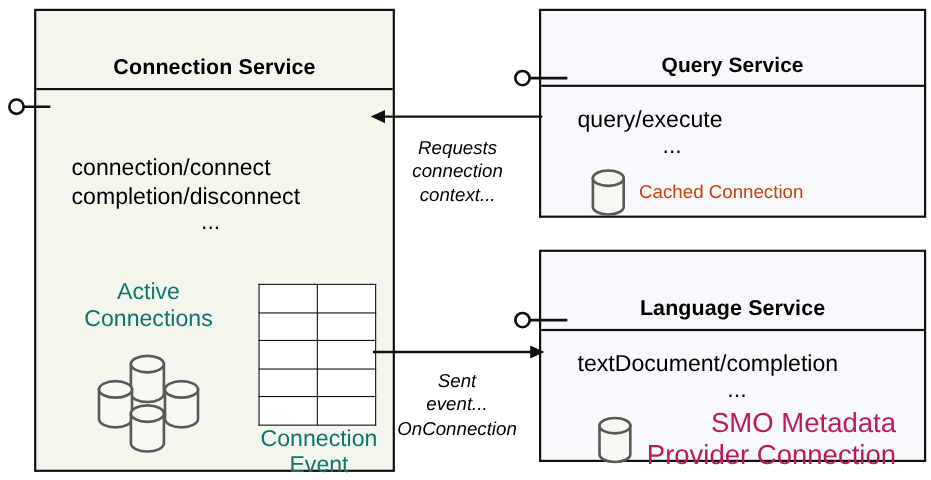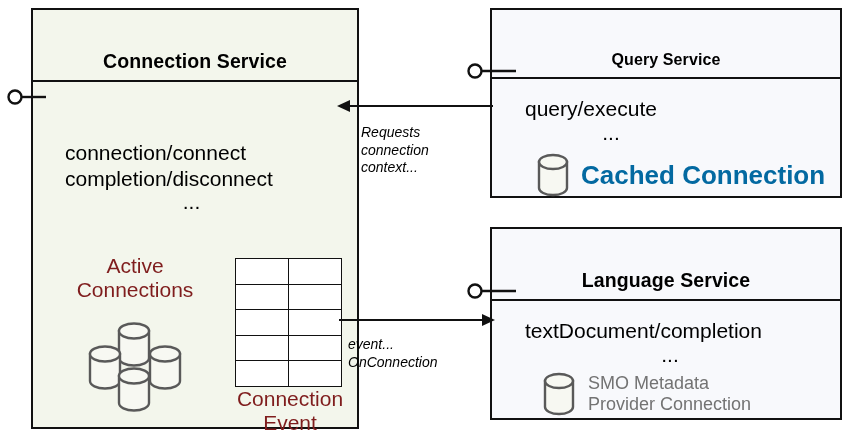--- a/index.html
+++ b/index.html
@@ -55,21 +55,21 @@
 
   #query-service {
     left: 490px;
     top: 8px;
     width: 352px;
     height: 190px;
     background: #f8f9fc;
   }
   #query-service .title-bar {
     height: 36px;
-    font-size: 16px;
+    font-size: 19px;
   }
   #query-service .body { height: 150px; }
 
   #language-service {
     left: 490px;
     top: 227px;
     width: 352px;
     height: 193px;
     background: #f8f9fc;
   }
@@ -87,21 +87,21 @@
     line-height: 1.22;
     white-space: nowrap;
   }
   .ellipsis-line {
     font-size: 21px;
     line-height: 1.0;
     color: #000000;
   }
   .caption {
     position: absolute;
-    color: #7f1d1d;
+    color: #0f766e;
     font-size: 21px;
     line-height: 1.16;
     text-align: center;
   }
 
   
   #cs-ops { left: 32px; top: 58px; }
   #cs-ops-ellipsis { text-align: center; width: 253px; }
 
   #active-conn-label {
@@ -147,61 +147,60 @@
   #qs-ops-ellipsis { text-align: center; width: 172px; }
   #qs-resource {
     position: absolute;
     left: 44px;
     top: 73px;
     display: flex;
     align-items: center;
     gap: 11px;
   }
   #qs-resource .res-label {
-    font-size: 26px;
-    color: #0369a1;
+    font-size: 17px;
+    color: #c2410c;
     white-space: nowrap;
-    font-weight: bold;
   }
 
   
   #ls-ops { left: 33px; top: 17px; }
   #ls-ops-ellipsis { text-align: center; width: 290px; }
   #ls-resource {
     position: absolute;
     left: 50px;
     top: 70px;
     display: flex;
     align-items: center;
     gap: 12px;
   }
   #ls-resource .res-label {
-    font-size: 18px;
-    color: #737373;
+    font-size: 25px;
+    color: #be185d;
     line-height: 1.17;
-    text-align: left;
+    text-align: right;
     white-space: nowrap;
   }
 
   
   .lollipop {
     position: absolute;
   }
 
   
   .connector {
     position: absolute;
   }
   .connector-label {
     position: absolute;
     font-style: italic;
-    font-size: 14px;
+    font-size: 17px;
     line-height: 1.25;
     color: #000000;
-    text-align: left;
+    text-align: center;
   }
 </style>
 </head>
 <body>
 
 <div id="canvas">
 
   <div class="component" id="connection-service">
     <div class="title-bar">Connection Service</div>
     <div class="body">
@@ -354,17 +353,18 @@
     <div>context...</div>
   </div>
 
   <div class="connector" style="left:337px; top:309px; width:160px; height:22px;">
     <svg width="160" height="22" viewBox="0 0 160 22">
       <line x1="2" y1="11" x2="148" y2="11" stroke="#111111" stroke-width="2.2"></line>
       <polygon points="158,11 145,5 145,17" fill="#111111"></polygon>
     </svg>
   </div>
   <div class="connector-label" style="left:348px; top:336px; width:135px;">
+    <div>Sent</div>
     <div>event...</div>
     <div>OnConnection</div>
   </div>
 
 </div>
 
 </body></html>

